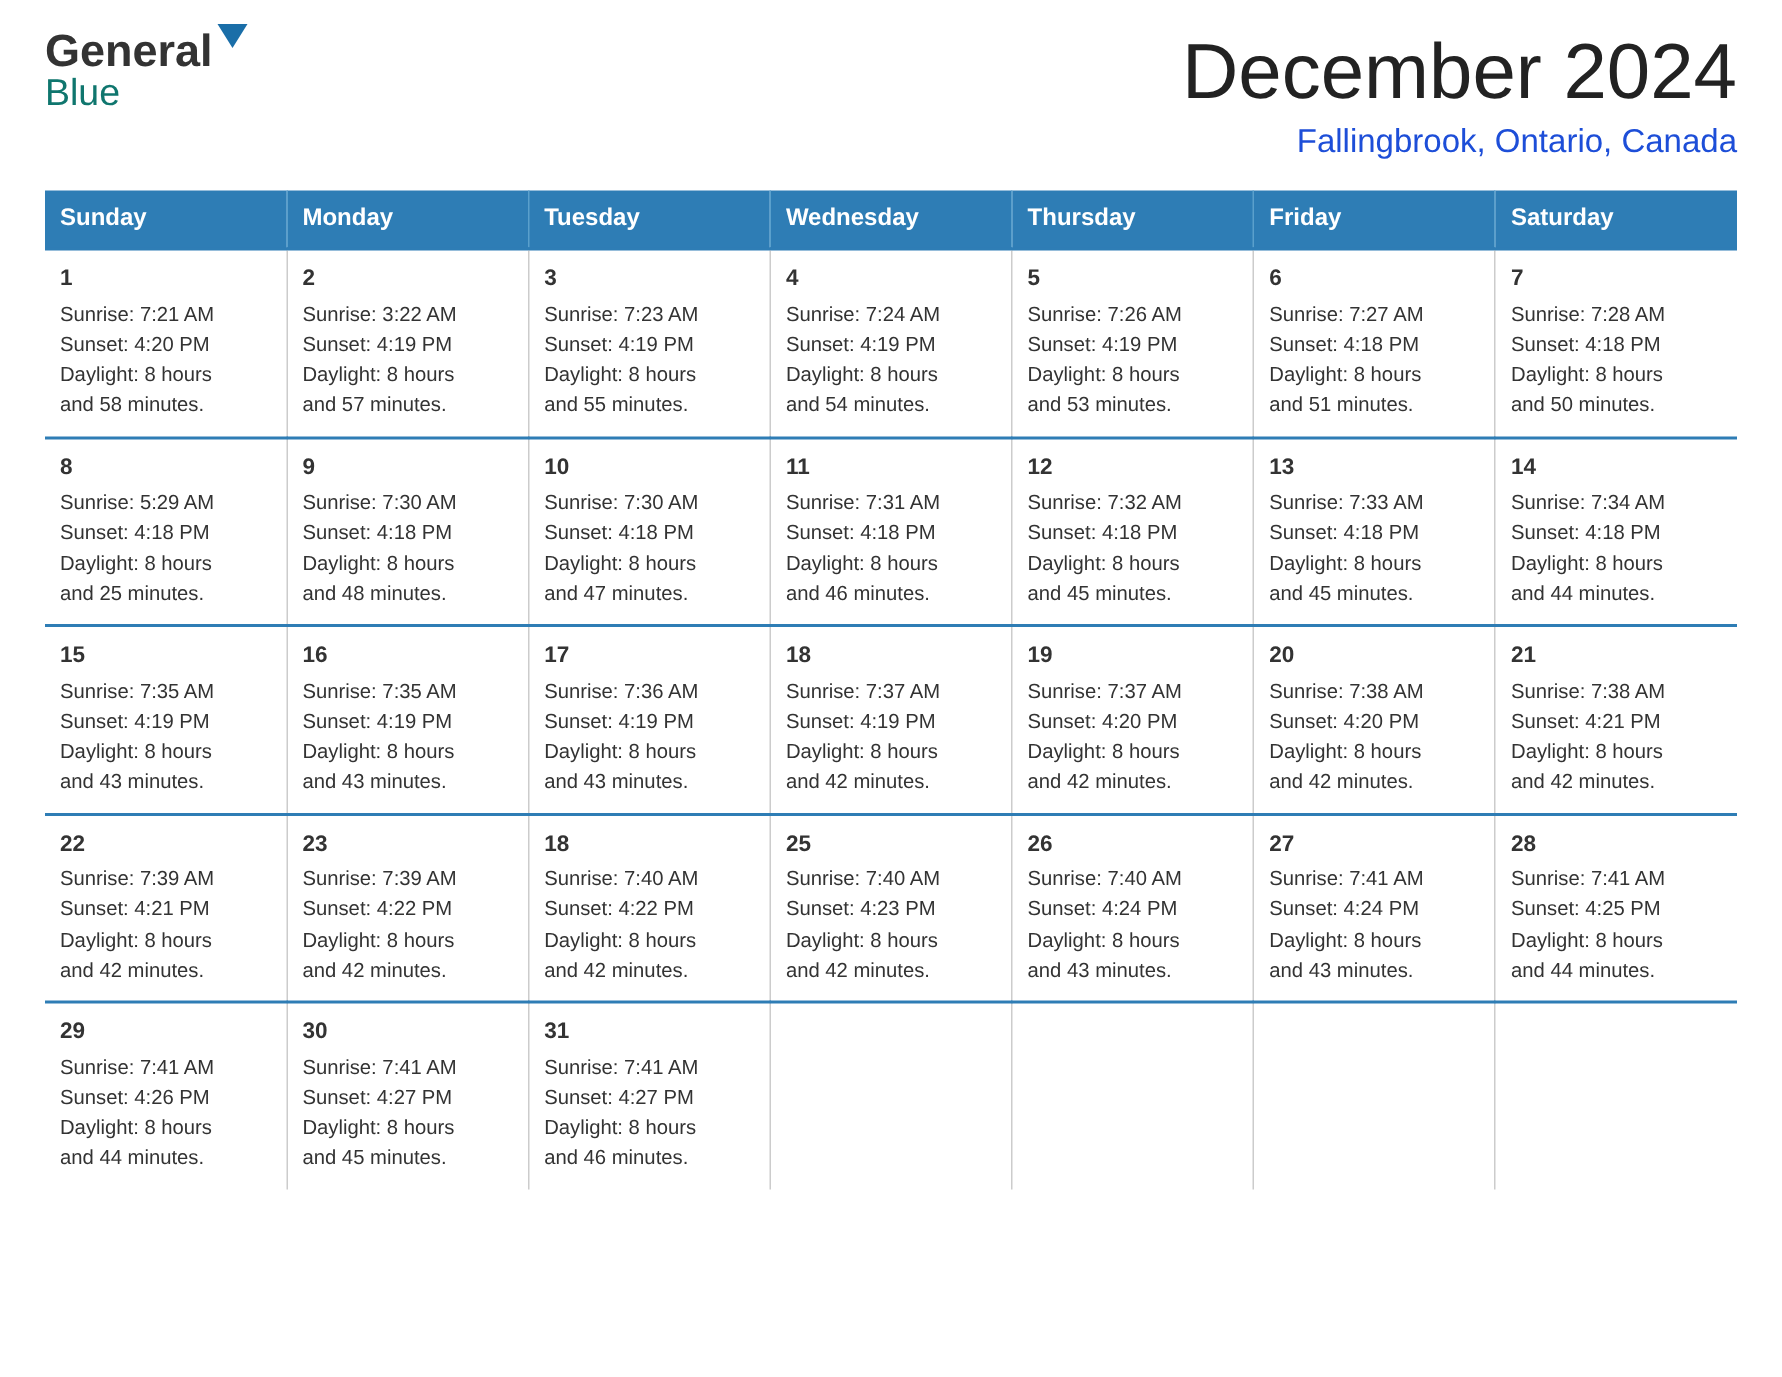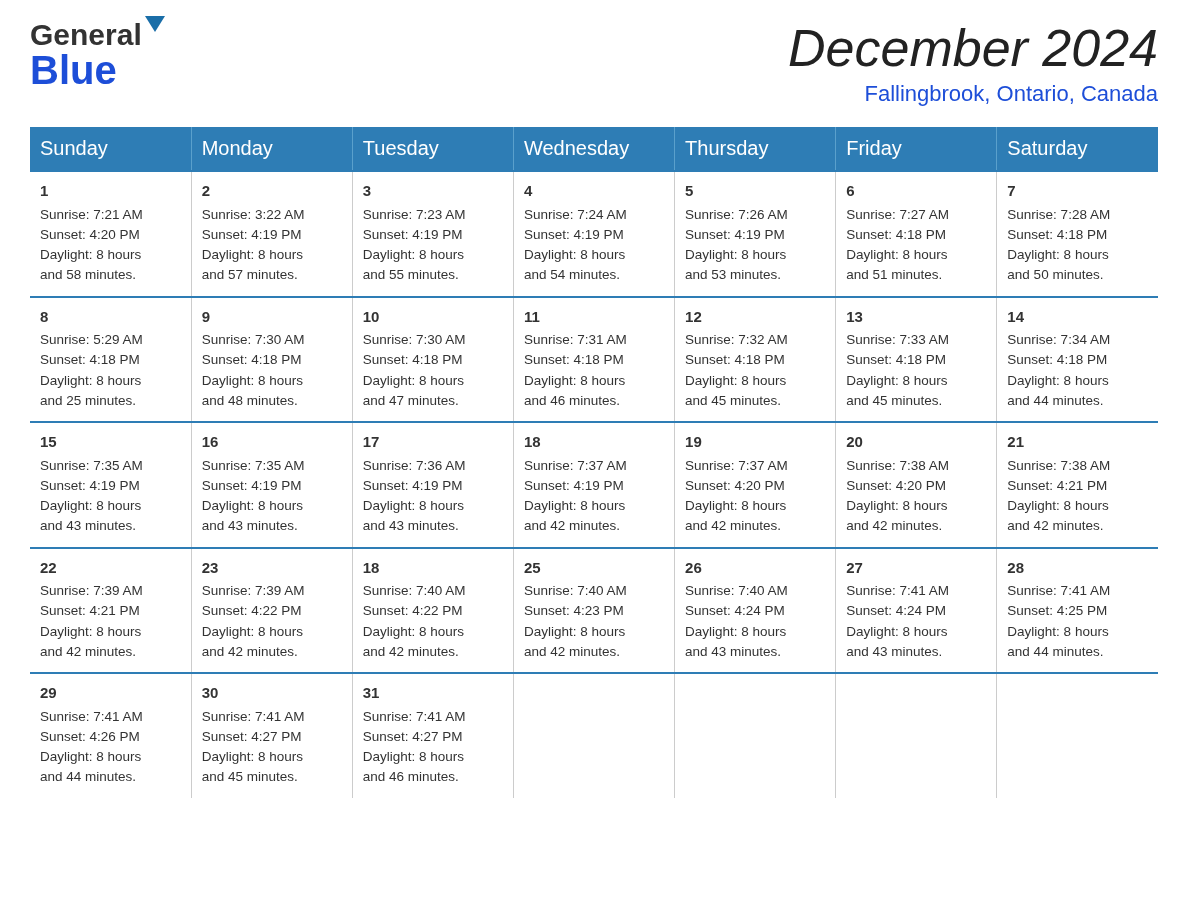--- a/index.html
+++ b/index.html
@@ -18,39 +18,38 @@
       margin-bottom: 20px;
     }
     .title-section {
       text-align: right;
     }
     .month-title {
       font-size: 52px;
       font-weight: normal;
       color: #222;
       line-height: 1.1;
-      font-style: italic;
     }
     .location {
       font-size: 22px;
       color: #1d4ed8;
       margin-top: 4px;
     }
     .calendar {
       width: 100%;
       border-collapse: collapse;
     }
     .calendar thead tr {
       background-color: #2e7db5;
     }
     .calendar thead th {
       color: #fff;
       padding: 10px 10px;
-      font-size: 20px;
-      font-weight: normal;
+      font-size: 16px;
+      font-weight: bold;
       text-align: left;
       border-right: 1px solid #5aa0cc;
     }
     .calendar thead th:last-child {
       border-right: none;
     }
     .calendar tbody tr {
       border-top: 2px solid #2e7db5;
     }
     .calendar tbody td {
@@ -77,23 +76,23 @@
     }
     .logo-line1 {
       display: flex;
       align-items: flex-start;
       font-size: 30px;
       font-weight: bold;
       color: #333;
       line-height: 1;
     }
     .logo-line2 {
-      color: #1d4ed8;
-      font-size: 40px;
-      font-weight: bold;
+      color: #0f766e;
+      font-size: 25px;
+      font-weight: normal;
       line-height: 1;
       padding-left: 0px;
     }
     .arrow-icon {
       display: inline-block;
       width: 0;
       height: 0;
       border-left: 10px solid transparent;
       border-right: 10px solid transparent;
       border-top: 16px solid #1a6ea8;

